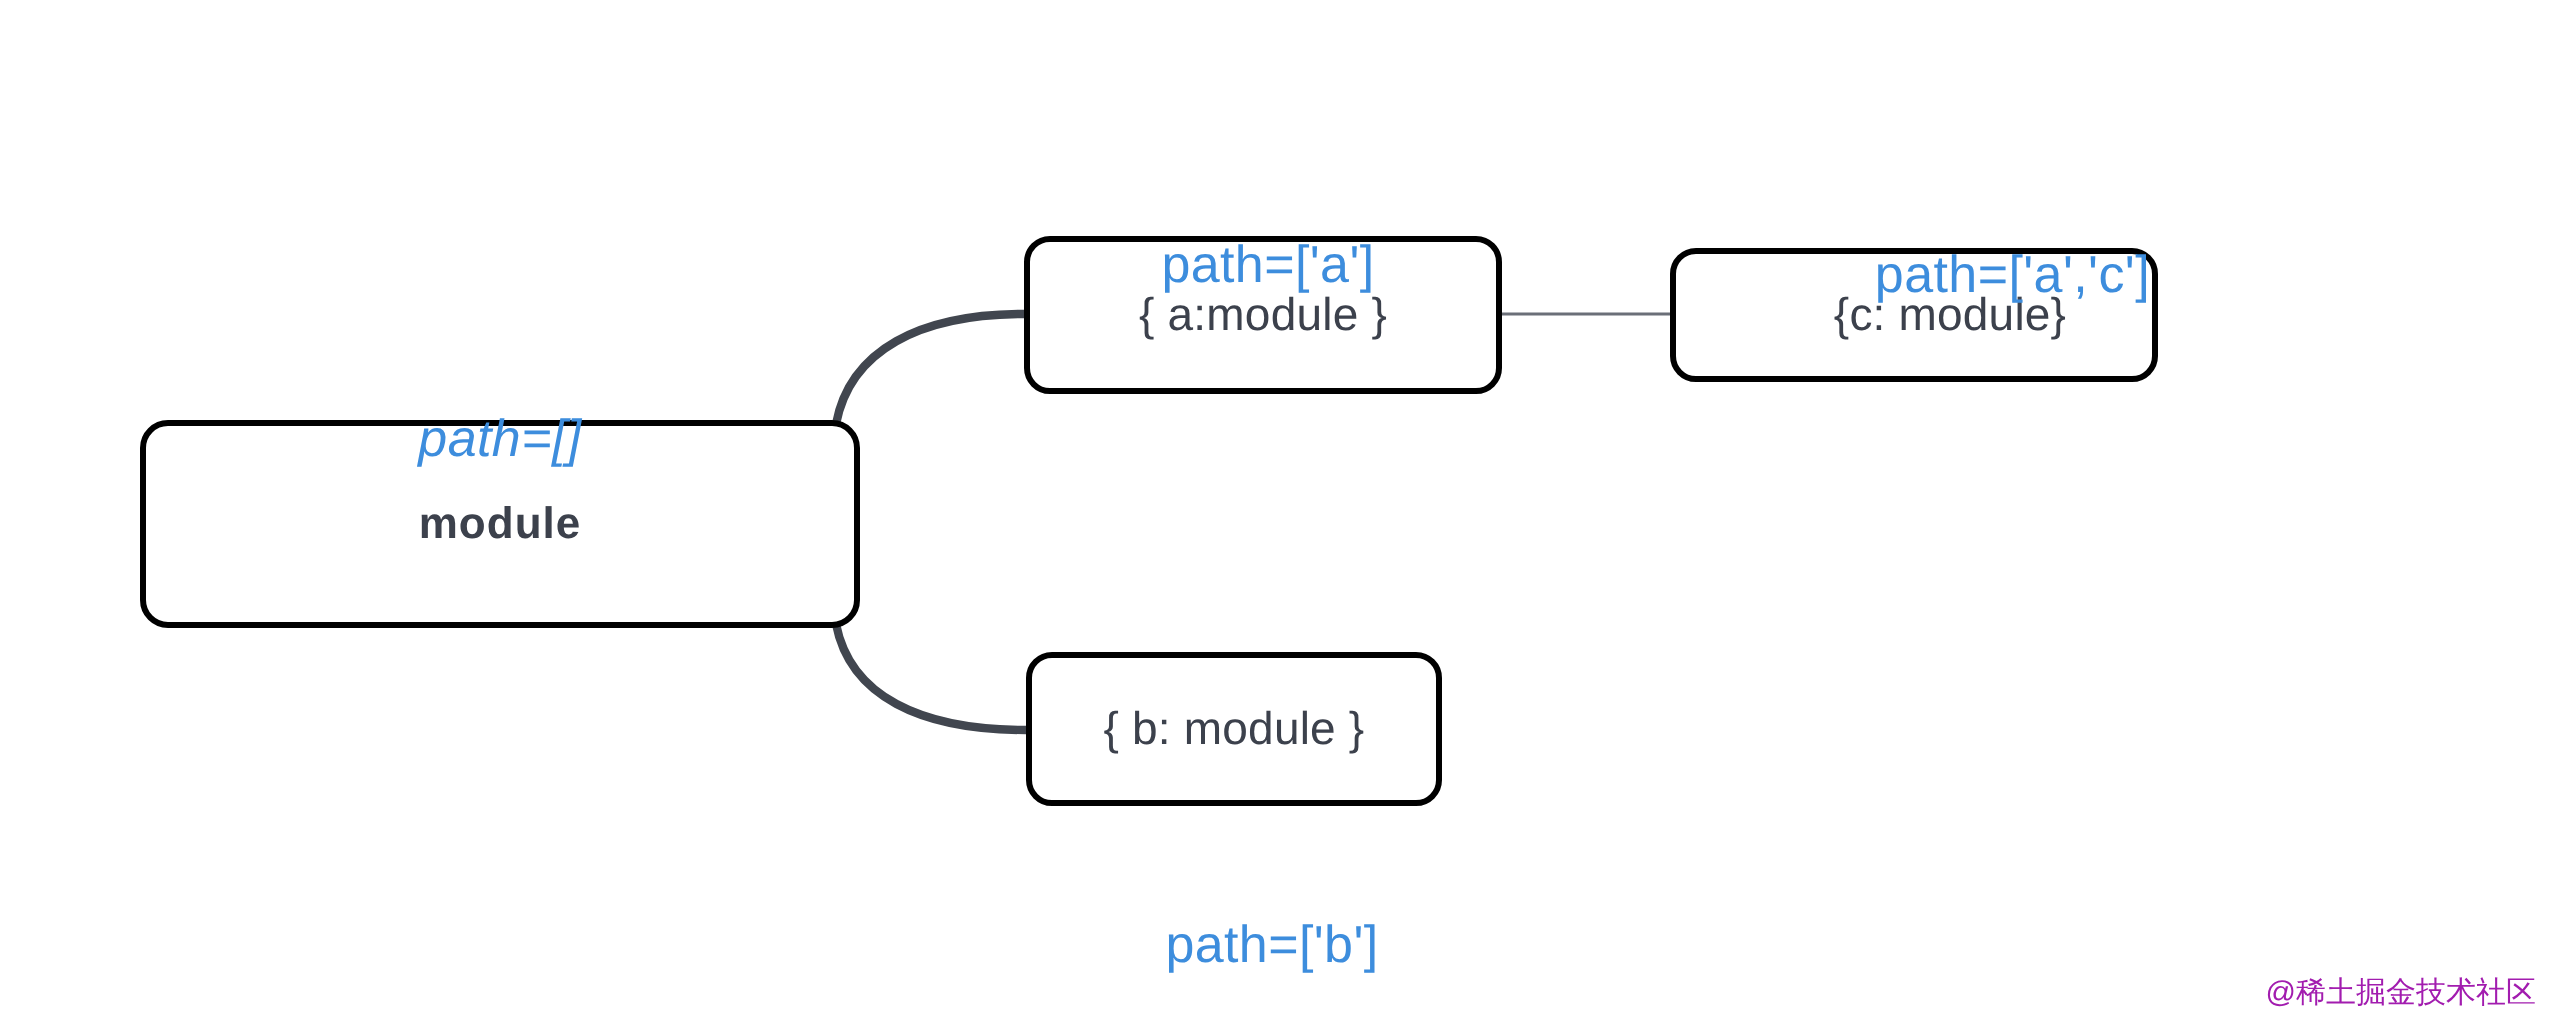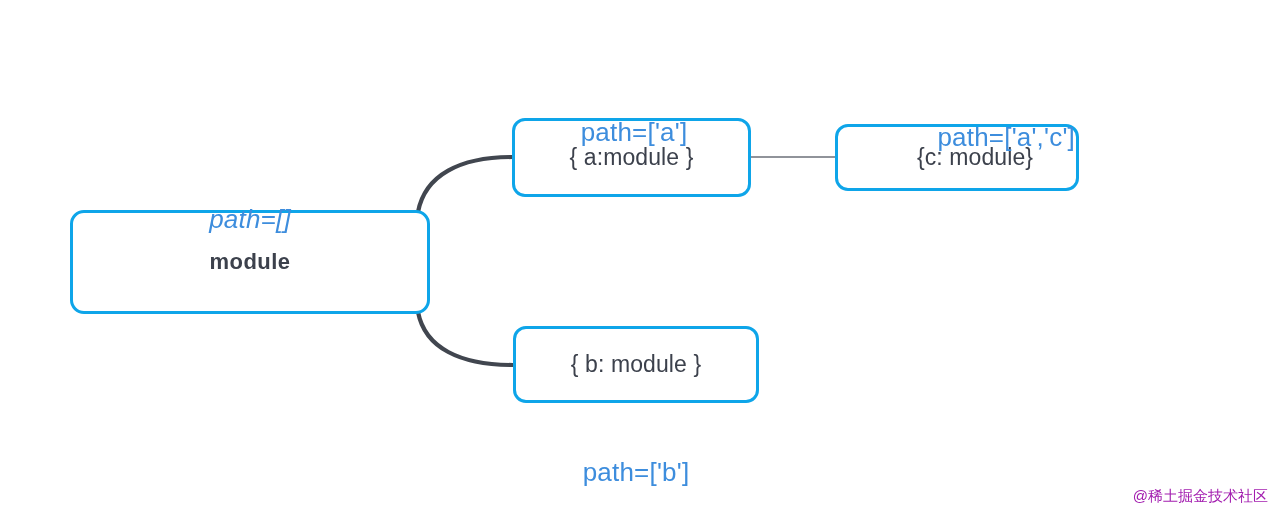--- a/index.html
+++ b/index.html
@@ -23,21 +23,21 @@
     left: 0;
     top: 0;
     width: 1282px;
     height: 518px;
     pointer-events: none;
   }
   .node {
     position: absolute;
     box-sizing: border-box;
     background: #ffffff;
-    border: 3px solid #0ea5e9;
+    border: 3px solid #000000;
     border-radius: 13px;
     display: flex;
     align-items: center;
     justify-content: center;
     z-index: 2;
   }
   .node-label {
     color: #3c414c;
     white-space: pre;
     letter-spacing: 0.1px;
@@ -73,21 +73,21 @@
     height: 67px;
     padding-left: 36px;
   }
   #node-c .node-label {
     font-size: 23px;
   }
   
   #node-b {
     left: 513px;
     top: 326px;
-    width: 246px;
+    width: 208px;
     height: 77px;
     justify-content: center;
   }
   #node-b .node-label {
     font-size: 23px;
   }
   .path-label {
     position: absolute;
     color: #3d8ddd;
     font-size: 26px;

